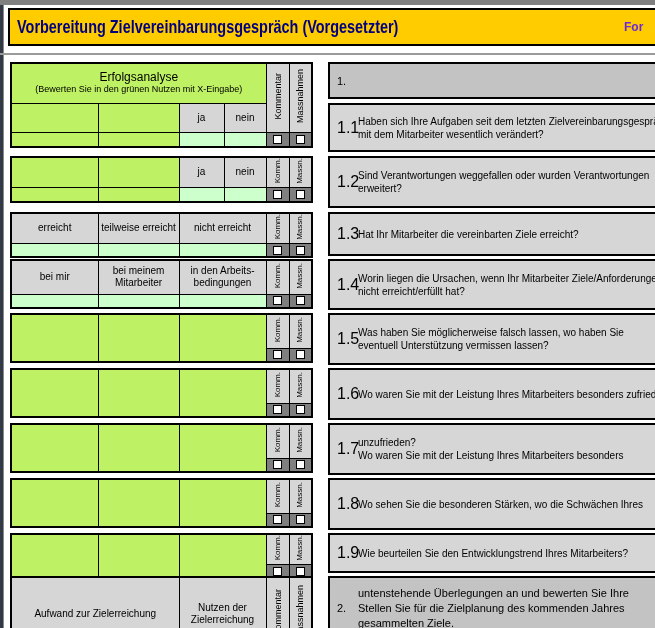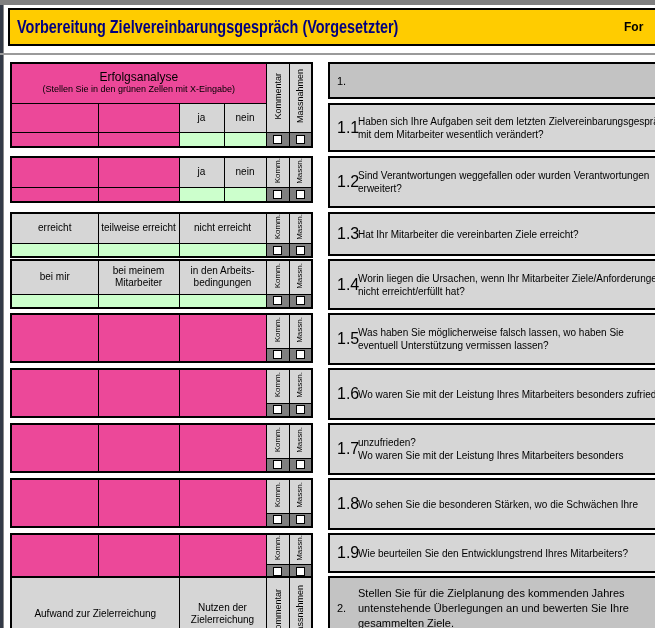--- a/index.html
+++ b/index.html
@@ -10,26 +10,26 @@
   }
   .topstrip { position:absolute; left:0; top:0; width:655px; height:5px; background:#808080; }
   .paneline { position:absolute; left:0; top:53px; width:655px; height:2px; background:#9a9a9a; }
   .leftedge  { position:absolute; left:0; top:5px; width:3px; height:623px; background:#333a47; }
   .leftedge2 { position:absolute; left:3px; top:5px; width:1px; height:623px; background:#8a8a8a; }
 
   .titlebar { position:absolute; left:8px; top:8px; width:692px; height:38px;
               background:#FFCC00; border:2px solid #000; }
   .title { position:absolute; left:7px; top:0; line-height:34px; font-size:19px; font-weight:bold;
            color:#000080; white-space:nowrap; transform:scaleX(.76); transform-origin:0 50%; }
-  .tright { position:absolute; left:614px; top:0; line-height:34px; font-size:12px; font-weight:bold; color:#000000; }
+  .tright { position:absolute; left:614px; top:0; line-height:34px; font-size:12px; font-weight:bold; color:#6d28d9; }
 
   table.lt { position:absolute; left:10px; border-collapse:collapse; table-layout:fixed; border:2px solid #000; }
   table.lt td { border:1px solid #000; padding:0; text-align:center; vertical-align:middle;
                 font-size:10px; line-height:12px; overflow:hidden; }
-  td.w    { background:#ec4899; }
+  td.w    { background:#bef264; }
   td.g    { background:#d6d6d6; }
   td.grn  { background:#ccffcc; }
   td.cbc  { background:#7f7f7f; }
   .box { display:block; width:9px; height:9px; background:#fff; border:1px solid #000; margin:0 auto; }
   .vt  { display:inline-block; writing-mode:vertical-rl; transform:rotate(180deg);
          font-size:9px; line-height:12px; white-space:nowrap; }
   .vts { font-size:8px; }
   .et1 { font-size:12px; }
   .et2 { font-size:9px;  }
 
@@ -62,21 +62,21 @@
         <col style="width:81px">
         <col style="width:45px">
         <col style="width:42px">
         <col style="width:23px">
         <col style="width:23px">
       </colgroup>
     <tbody>
         <tr style="height:40px">
       <td colspan="4" class="w">
         <div class="et1">Erfolgsanalyse</div>
-        <div class="et2">(Stellen Sie in den grünen Zellen mit X-Eingabe)</div>
+        <div class="et2">(Bewerten Sie in den grünen Nutzen mit X-Eingabe)</div>
       </td>
       <td rowspan="2" class="g"><span class="vt">Kommentar</span></td>
       <td rowspan="2" class="g"><span class="vt">Massnahmen</span></td>
     </tr>
     <tr style="height:29px">
       <td class="w"></td>
       <td class="w"></td>
       <td class="g">ja</td>
       <td class="g">nein</td>
     </tr>
@@ -409,32 +409,32 @@
     <div class="qnum">1.7</div>
     <div class="qtext">
       <div>unzufrieden?</div>
       <div>Wo waren Sie mit der Leistung Ihres Mitarbeiters besonders</div>
     </div>
   </div>
 
   <div class="qbox" style="top:478px;height:52px">
     <div class="qnum">1.8</div>
     <div class="qtext">
-      <div>Wo sehen Sie die besonderen Stärken, wo die Schwächen Ihre</div>
+      <div>Wo sehen Sie die besonderen Stärken, wo die Schwächen Ihres</div>
     </div>
   </div>
 
   <div class="qbox" style="top:533px;height:40px">
     <div class="qnum">1.9</div>
     <div class="qtext">
       <div>Wie beurteilen Sie den Entwicklungstrend Ihres Mitarbeiters?</div>
     </div>
   </div>
 
   <div class="qbox sec" style="top:576px;height:64px">
     <div class="qnum">2.</div>
     <div class="stext2">
+      <div>untenstehende Überlegungen an und bewerten Sie Ihre</div>
       <div>Stellen Sie für die Zielplanung des kommenden Jahres</div>
-      <div>untenstehende Überlegungen an und bewerten Sie Ihre</div>
       <div>gesammelten Ziele.</div>
     </div>
   </div>
 </div>
 
 </body></html>

